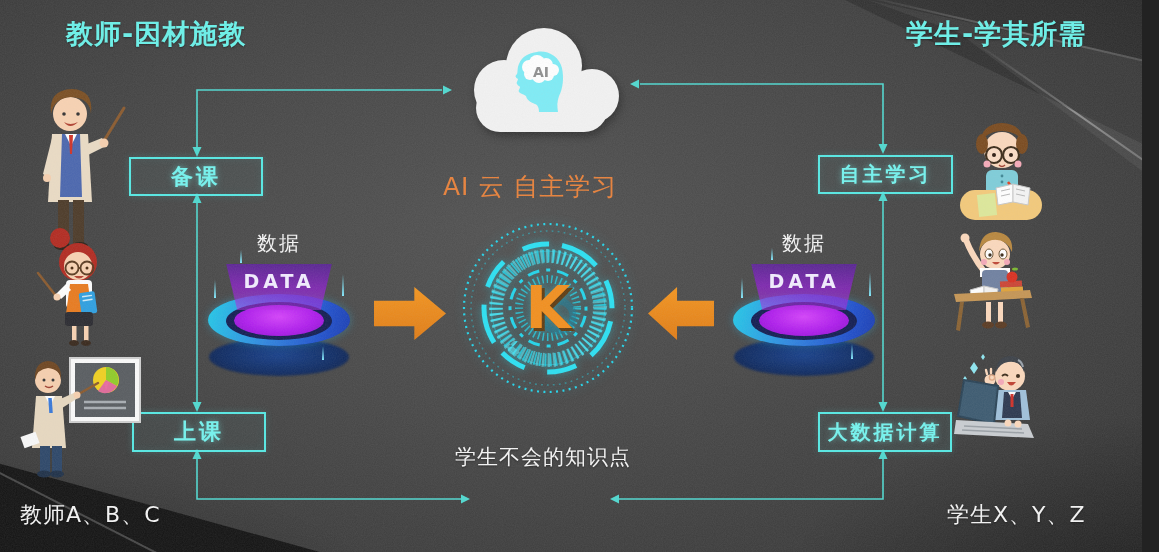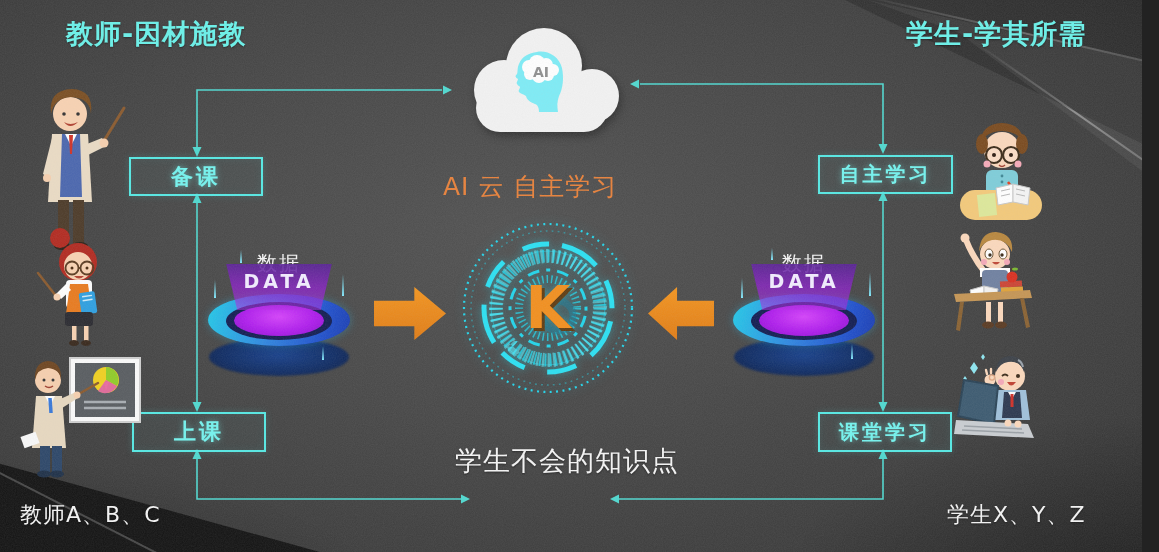--- a/index.html
+++ b/index.html
@@ -22,33 +22,33 @@
   .title{position:absolute;font-weight:bold;font-size:27px;color:#6af1e9;letter-spacing:1px;text-shadow:0 1px 2px rgba(0,0,0,.45);}
   .orange-caption{position:absolute;font-size:25px;font-weight:500;color:#e8813a;letter-spacing:1px;}
 
   .node{position:absolute;border:2px solid #55e9e4;display:flex;align-items:center;justify-content:center;
         color:#74f3ee;font-weight:bold;letter-spacing:3px;background:rgba(120,240,235,.04);
         box-shadow:0 0 7px rgba(80,230,225,.18), inset 0 0 8px rgba(80,230,225,.08);
         text-shadow:0 0 6px rgba(110,242,236,.55);}
   .node.big{font-size:22px;}
   .node.med{font-size:20px;}
 
-  .white-note{position:absolute;color:#f4f4f4;font-size:27px;letter-spacing:1px;text-shadow:0 1px 2px rgba(0,0,0,.5);}
+  .white-note{position:absolute;color:#f4f4f4;font-size:21px;letter-spacing:1px;text-shadow:0 1px 2px rgba(0,0,0,.5);}
   .footer-label{position:absolute;color:#f4f4f4;font-size:22px;letter-spacing:1px;text-shadow:0 1px 2px rgba(0,0,0,.5);}
 
   .connectors{position:absolute;left:0;top:0;pointer-events:none;}
   .connectors path{stroke:#4fd8cf;stroke-width:1.6;fill:none;}
   .connectors polygon{fill:#4fd8cf;}
 
   .cloud-svg{filter:drop-shadow(2px 4px 4px rgba(0,0,0,.35));}
   .hud-svg{filter:drop-shadow(0 0 5px rgba(34,212,234,.5));}
 
   
   .platform{position:absolute;width:146px;height:150px;}
-  .platform .cn{position:absolute;top:2px;left:0;width:100%;text-align:center;color:#f5f5f5;font-size:20px;letter-spacing:2px;margin-top:20px;}
+  .platform .cn{position:absolute;top:2px;left:0;width:100%;text-align:center;color:#f5f5f5;font-size:20px;letter-spacing:2px;}
   .platform .holo{position:absolute;left:18px;top:36px;width:110px;height:46px;
       clip-path:polygon(2% 0,98% 0,88% 100%,12% 100%);
       background:linear-gradient(182deg,rgba(88,34,150,.92) 0%,rgba(138,32,200,.8) 50%,rgba(186,44,232,.5) 100%);
       box-shadow:0 0 10px rgba(160,60,230,.35);}
   .platform .en{position:absolute;top:42px;left:0;width:100%;text-align:center;color:#f2ecff;font-size:19px;font-weight:bold;letter-spacing:4px;}
   .platform .torus{position:absolute;left:2px;top:66px;width:142px;height:52px;border-radius:50%;
       background:linear-gradient(105deg,#23cbe8 0%,#2f86e0 45%,#2050cc 80%,#1a3cb0 100%);
       box-shadow:0 0 8px rgba(40,180,230,.4);}
   .platform .ring{position:absolute;left:20px;top:74px;width:106px;height:38px;border-radius:50%;background:#121d52;}
   .platform .core{position:absolute;left:28px;top:77px;width:90px;height:31px;border-radius:50%;
@@ -180,21 +180,21 @@
   <div class="node big" style="left:129px;top:157px;width:130px;height:35px;">
       <span>备课</span>
     </div>
   <div class="node med" style="left:818px;top:155px;width:131px;height:35px;">
       <span>自主学习</span>
     </div>
   <div class="node big" style="left:132px;top:412px;width:130px;height:36px;">
       <span>上课</span>
     </div>
   <div class="node med" style="left:818px;top:412px;width:130px;height:36px;">
-      <span>课堂学习</span>
+      <span>大数据计算</span>
     </div>
 
   <div class="white-note" style="left:455px;top:443px;">学生不会的知识点</div>
   <div class="footer-label" style="left:20px;top:500px;">教师A、B、C</div>
   <div class="footer-label" style="left:947px;top:500px;">学生X、Y、Z</div>
 
   <svg class="abs" style="left:22px;top:82px;" width="112" height="176" viewBox="0 0 112 176">
     <line x1="80" y1="62" x2="102" y2="26" stroke="#8a5a2e" stroke-width="3" stroke-linecap="round"></line>
     <path d="M60,64 L80,56 L84,64 L64,74 Z" fill="#eadbc4"></path>
     <circle cx="82" cy="61" r="4.5" fill="#f6cfae"></circle>

